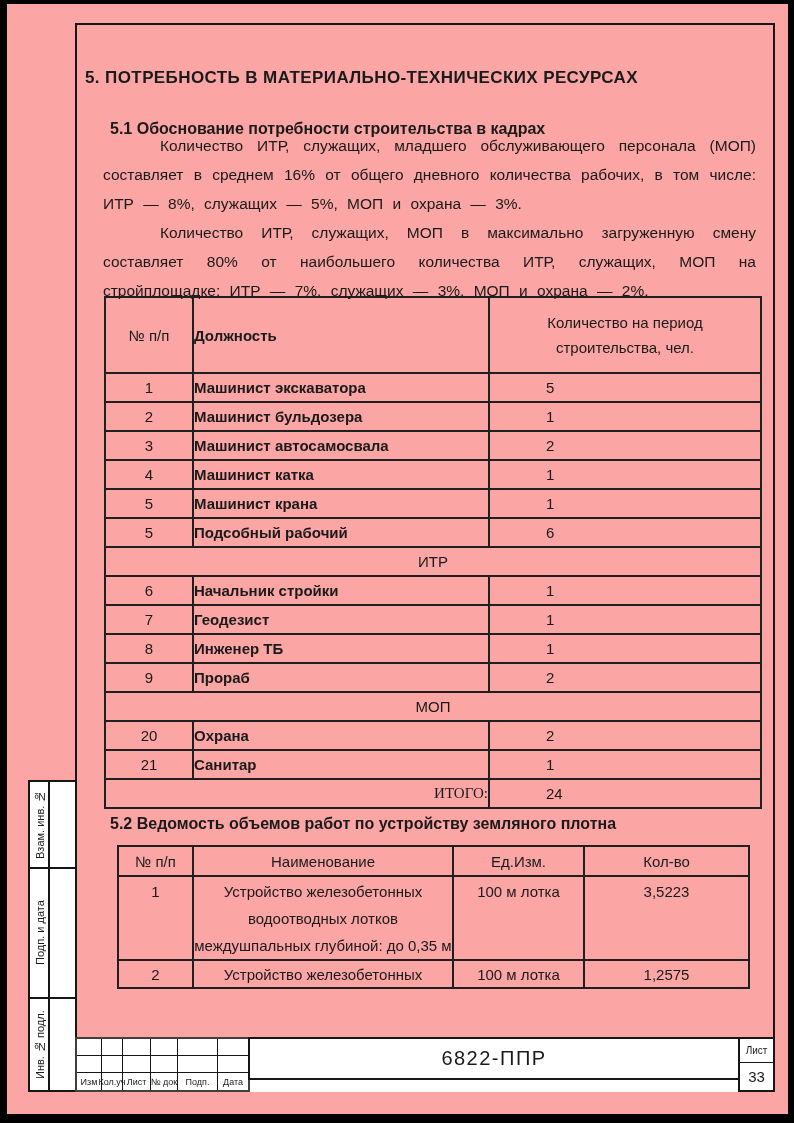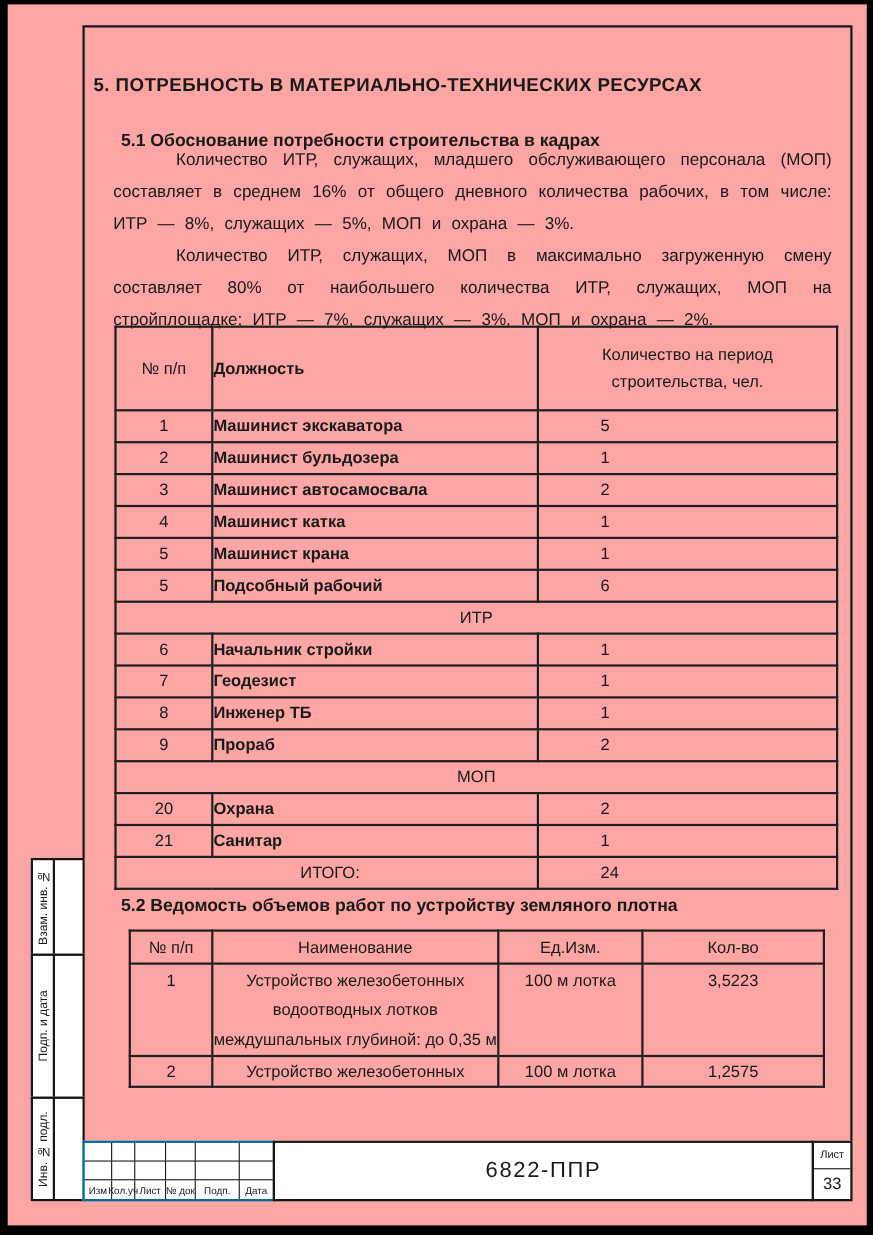--- a/index.html
+++ b/index.html
@@ -28,48 +28,48 @@
 
   table.doc { border-collapse: collapse; table-layout: fixed; position:absolute; }
   table.doc td { border:2px solid #1f1f1f; font-size:15px; height:29px; overflow:hidden; }
 
   .staff-table { left:104px; top:296px; width:656px; }
   .staff-table td.hd { height:55px; }
   .c-center { text-align:center; }
   .c-pos { text-align:left;font-weight:bold; }
   .c-qty { padding-left:56px; text-align:left; }
   .hdr-qty { text-align:center; padding:12px 16px; line-height:25px; }
-  .total-label { padding-left:6px; text-align:center; }
+  .total-label { padding-left:6px; text-align:right;font-family:Liberation Serif, serif; }
 
   .works-table { left:117px; top:845px; width:631px; }
   .works-table td { text-align:center; }
   .works-table td.hd { height:30px; }
   .works-table tr.big td { height:78px; vertical-align:top; line-height:27px; padding-top:1px; }
   .works-table tr.small td { height:28px; }
 
   
   .side-box { position:absolute; left:28px; width:49px; border:2px solid #161616; background:#fff; }
   .side-box .divider { position:absolute; left:18px; top:-1px; bottom:-1px; width:2px; background:#161616; }
   .side-label { position:absolute; left:0; top:0; width:20px; height:100%;
     display:flex; align-items:center; justify-content:center;
     writing-mode: vertical-rl; transform: rotate(180deg);
     font-size:11px; white-space:nowrap; }
   .sb1 { top:780px; height:89px; }
   .sb2 { top:867px; height:132px; }
   .sb3 { top:997px; height:95px; }
 
   
   .tb { position:absolute; left:75px; top:1037px; width:700px; height:55px; background:#fff; }
-  .tb-grid { position:absolute; left:0; top:0; width:175px; height:55px; border:2px solid #0369a1;
+  .tb-grid { position:absolute; left:0; top:0; width:175px; height:55px; border:2px solid #404040;
     display:grid; grid-template-columns: 25px 21px 28px 27px 40px 1fr; grid-template-rows: 1fr 1fr 1fr; }
   .tb-grid .cell { border-right:1.5px solid #161616; border-bottom:1.5px solid #161616;
     display:flex; align-items:center; justify-content:center; font-size:9px; white-space:nowrap; }
   .tb-grid .cell.last-col { border-right:0; }
   .tb-grid .cell.last-row { border-bottom:0; }
-  .tb-doc { position:absolute; left:173px; top:0; width:492px; height:55px; border:2px solid #161616;
+  .tb-doc { position:absolute; left:173px; top:0; width:492px; height:43px; border:2px solid #161616;
     display:flex; align-items:center; justify-content:center; font-size:20px; letter-spacing:1.5px; }
   .tb-sheet { position:absolute; left:663px; top:0; width:37px; height:55px; border:2px solid #161616; }
   .tb-sheet-label { height:24px; border-bottom:1.5px solid #161616; display:flex; align-items:center; justify-content:center; font-size:10px; }
   .tb-sheet-num { height:27px; display:flex; align-items:center; justify-content:center; font-size:15px; }
 </style>
 </head>
 <body>
 
 <div class="page">
   <div class="edge edge-top"></div>

